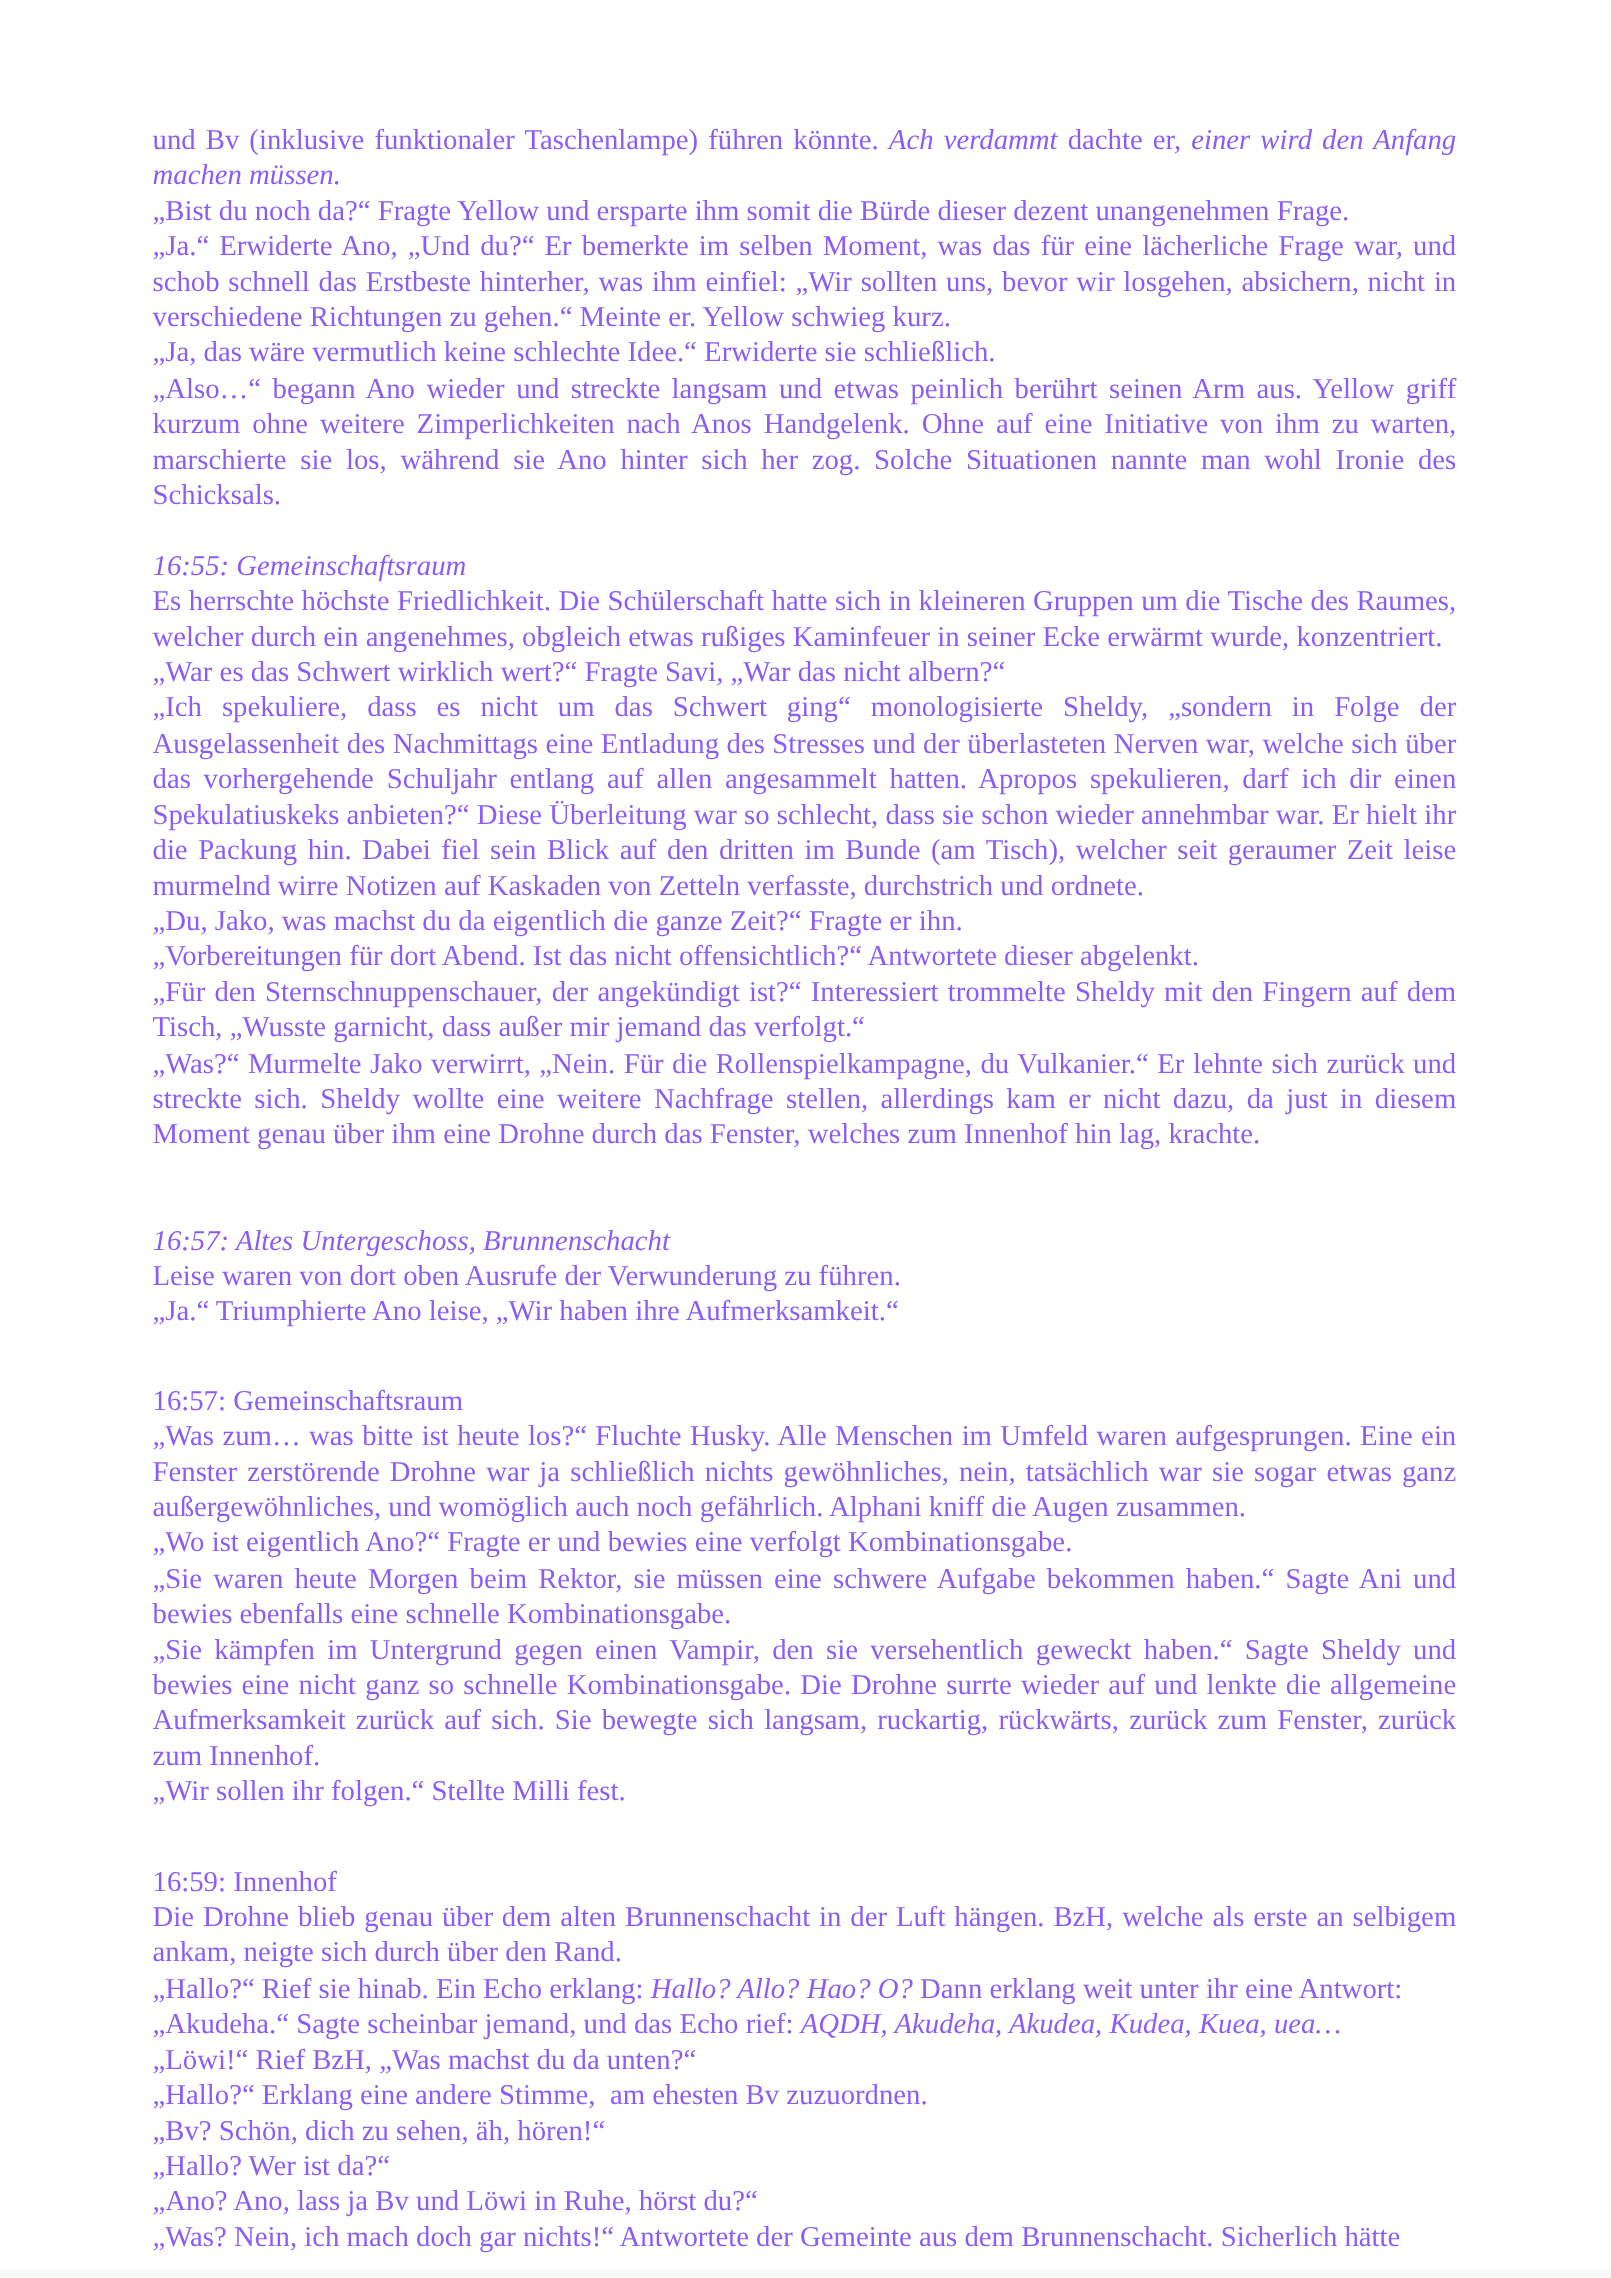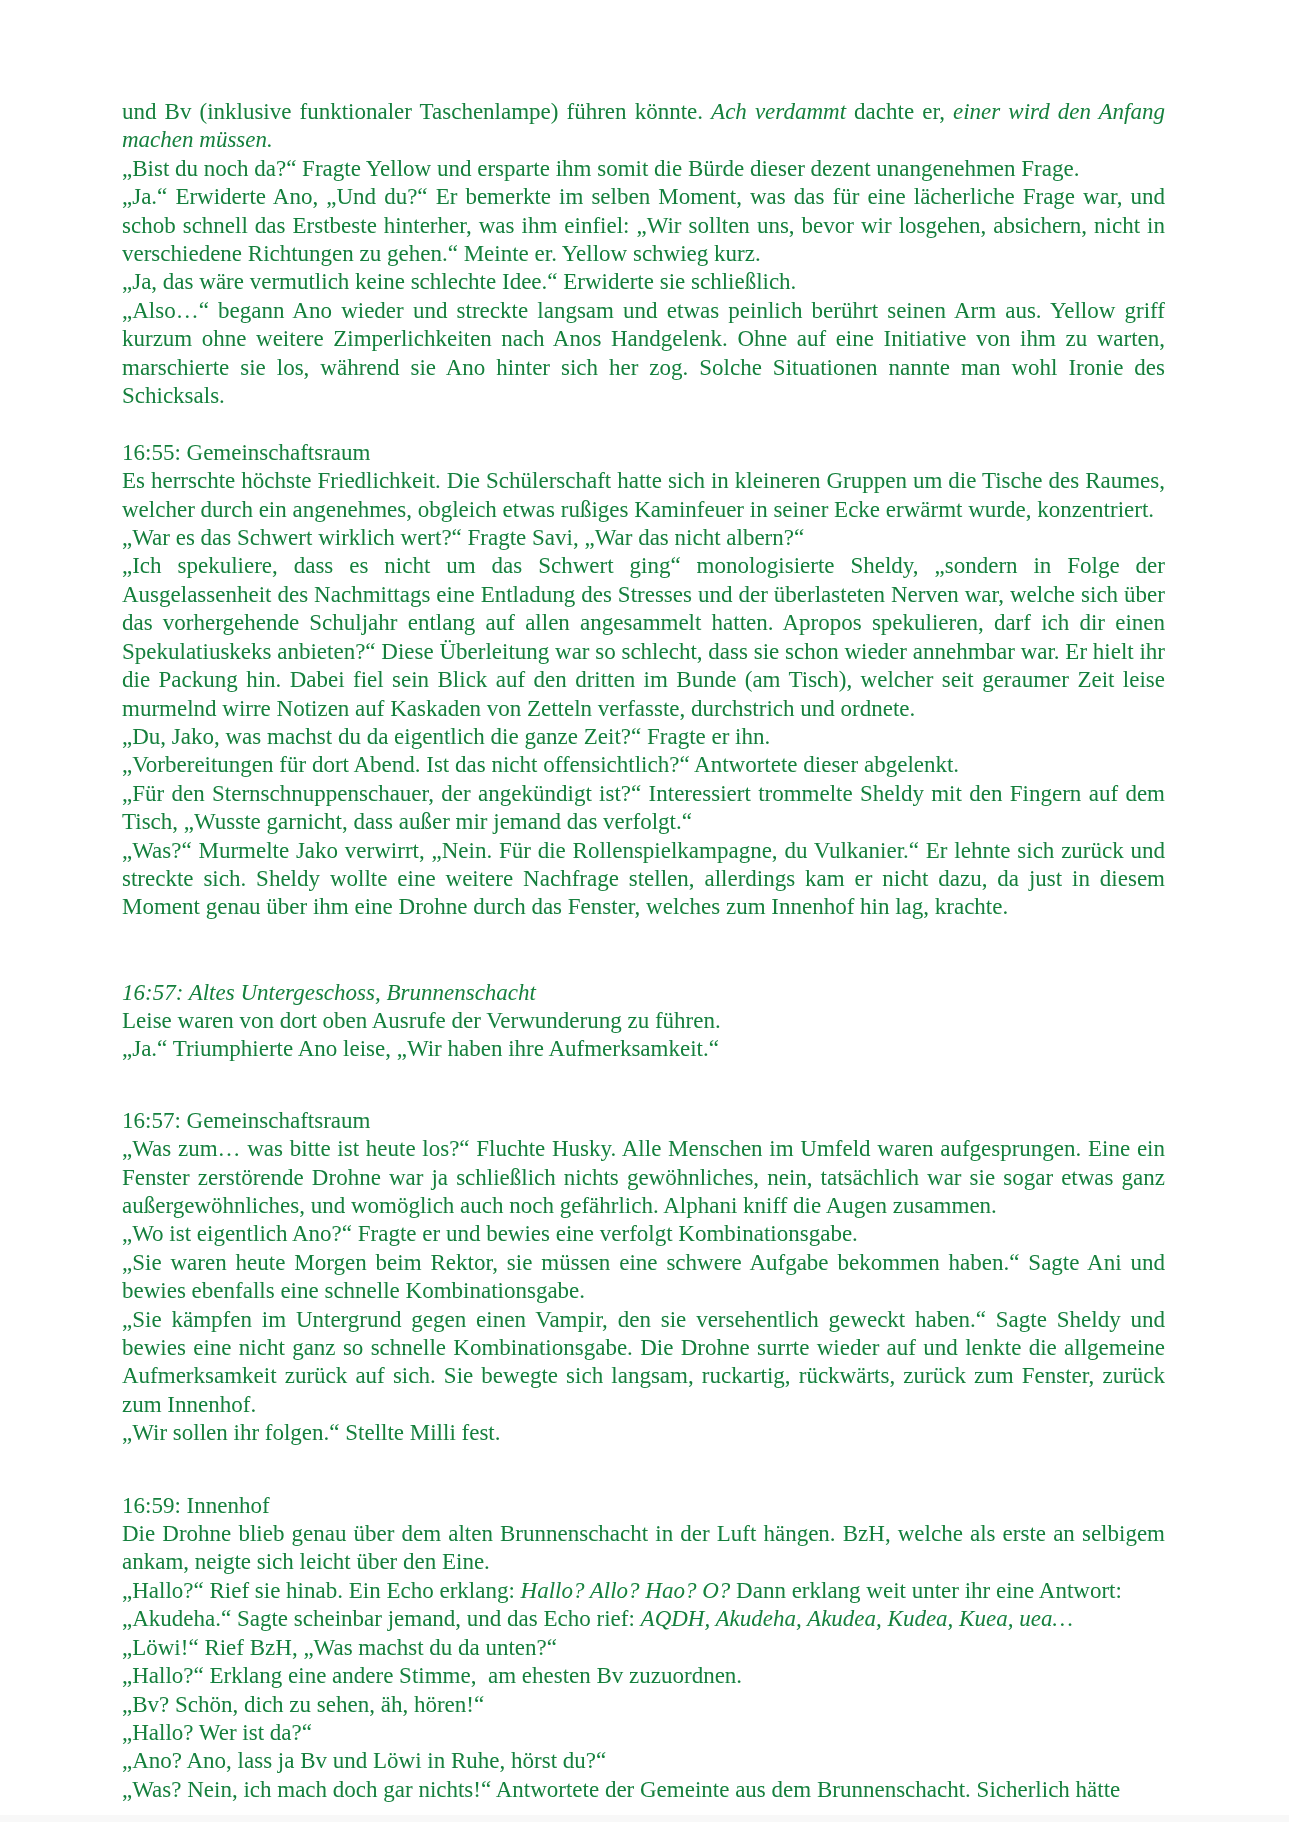--- a/index.html
+++ b/index.html
@@ -7,21 +7,21 @@
     padding: 0;
     background: #ffffff;
   }
   .page {
     position: relative;
     width: 1289px;
     height: 1822px;
     background: #ffffff;
     overflow: hidden;
     font-family: "Liberation Serif", "DejaVu Serif", serif;
-    color: #15803d;
+    color: #8b5cf6;
   }
   .text-block {
     position: absolute;
     left: 122px;
     top: 98px;
     width: 1043px;
     font-size: 23px;
     line-height: 28.4px;
     text-align: justify;
   }
@@ -44,39 +44,39 @@
 </head>
 <body>
 
 <div class="page">
   <div class="text-block" id="doc">
       <p style="margin-top: 0px;"><span>und Bv (inklusive funktionaler Taschenlampe) führen könnte. </span><span class="run-i">Ach verdammt</span><span> dachte er, </span><span class="run-i">einer wird den Anfang machen müssen.</span></p>
       <p><span>„Bist du noch da?“ Fragte Yellow und ersparte ihm somit die Bürde dieser dezent unangenehmen Frage.</span></p>
       <p><span>„Ja.“ Erwiderte Ano, „Und du?“ Er bemerkte im selben Moment, was das für eine lächerliche Frage war, und schob schnell das Erstbeste hinterher, was ihm einfiel: „Wir sollten uns, bevor wir losgehen, absichern, nicht in verschiedene Richtungen zu gehen.“ Meinte er. Yellow schwieg kurz.</span></p>
       <p><span>„Ja, das wäre vermutlich keine schlechte Idee.“ Erwiderte sie schließlich.</span></p>
       <p><span>„Also…“ begann Ano wieder und streckte langsam und etwas peinlich berührt seinen Arm aus. Yellow griff kurzum ohne weitere Zimperlichkeiten nach Anos Handgelenk. Ohne auf eine Initiative von ihm zu warten, marschierte sie los, während sie Ano hinter sich her zog. Solche Situationen nannte man wohl Ironie des Schicksals.</span></p>
-      <p style="margin-top: 28.4px;">16:55: Gemeinschaftsraum</p>
+      <p style="margin-top: 28.4px; font-style: italic;">16:55: Gemeinschaftsraum</p>
       <p><span>Es herrschte höchste Friedlichkeit. Die Schülerschaft hatte sich in kleineren Gruppen um die Tische des Raumes, welcher durch ein angenehmes, obgleich etwas rußiges Kaminfeuer in seiner Ecke erwärmt wurde, konzentriert.</span></p>
       <p><span>„War es das Schwert wirklich wert?“ Fragte Savi, „War das nicht albern?“</span></p>
       <p><span>„Ich spekuliere, dass es nicht um das Schwert ging“ monologisierte Sheldy, „sondern in Folge der Ausgelassenheit des Nachmittags eine Entladung des Stresses und der überlasteten Nerven war, welche sich über das vorhergehende Schuljahr entlang auf allen angesammelt hatten. Apropos spekulieren, darf ich dir einen Spekulatiuskeks anbieten?“ Diese Überleitung war so schlecht, dass sie schon wieder annehmbar war. Er hielt ihr die Packung hin. Dabei fiel sein Blick auf den dritten im Bunde (am Tisch), welcher seit geraumer Zeit leise murmelnd wirre Notizen auf Kaskaden von Zetteln verfasste, durchstrich und ordnete.</span></p>
       <p><span>„Du, Jako, was machst du da eigentlich die ganze Zeit?“ Fragte er ihn.</span></p>
       <p><span>„Vorbereitungen für dort Abend. Ist das nicht offensichtlich?“ Antwortete dieser abgelenkt.</span></p>
       <p><span>„Für den Sternschnuppenschauer, der angekündigt ist?“ Interessiert trommelte Sheldy mit den Fingern auf dem Tisch, „Wusste garnicht, dass außer mir jemand das verfolgt.“</span></p>
       <p><span>„Was?“ Murmelte Jako verwirrt, „Nein. Für die Rollenspielkampagne, du Vulkanier.“ Er lehnte sich zurück und streckte sich. Sheldy wollte eine weitere Nachfrage stellen, allerdings kam er nicht dazu, da just in diesem Moment genau über ihm eine Drohne durch das Fenster, welches zum Innenhof hin lag, krachte.</span></p>
       <p style="margin-top: 56.8px; font-style: italic;">16:57: Altes Untergeschoss, Brunnenschacht</p>
       <p><span>Leise waren von dort oben Ausrufe der Verwunderung zu führen.</span></p>
       <p><span>„Ja.“ Triumphierte Ano leise, „Wir haben ihre Aufmerksamkeit.“</span></p>
       <p style="margin-top: 43px;">16:57: Gemeinschaftsraum</p>
       <p><span>„Was zum… was bitte ist heute los?“ Fluchte Husky. Alle Menschen im Umfeld waren aufgesprungen. Eine ein Fenster zerstörende Drohne war ja schließlich nichts gewöhnliches, nein, tatsächlich war sie sogar etwas ganz außergewöhnliches, und womöglich auch noch gefährlich. Alphani kniff die Augen zusammen.</span></p>
       <p><span>„Wo ist eigentlich Ano?“ Fragte er und bewies eine verfolgt Kombinationsgabe.</span></p>
       <p><span>„Sie waren heute Morgen beim Rektor, sie müssen eine schwere Aufgabe bekommen haben.“ Sagte Ani und bewies ebenfalls eine schnelle Kombinationsgabe.</span></p>
       <p><span>„Sie kämpfen im Untergrund gegen einen Vampir, den sie versehentlich geweckt haben.“ Sagte Sheldy und bewies eine nicht ganz so schnelle Kombinationsgabe. Die Drohne surrte wieder auf und lenkte die allgemeine Aufmerksamkeit zurück auf sich. Sie bewegte sich langsam, ruckartig, rückwärts, zurück zum Fenster, zurück zum Innenhof.</span></p>
       <p><span>„Wir sollen ihr folgen.“ Stellte Milli fest.</span></p>
       <p style="margin-top: 44px;">16:59: Innenhof</p>
-      <p><span>Die Drohne blieb genau über dem alten Brunnenschacht in der Luft hängen. BzH, welche als erste an selbigem ankam, neigte sich leicht über den Eine.</span></p>
+      <p><span>Die Drohne blieb genau über dem alten Brunnenschacht in der Luft hängen. BzH, welche als erste an selbigem ankam, neigte sich durch über den Rand.</span></p>
       <p><span>„Hallo?“ Rief sie hinab. Ein Echo erklang: </span><span class="run-i">Hallo? Allo? Hao? O?</span><span> Dann erklang weit unter ihr eine Antwort:</span></p>
       <p><span>„Akudeha.“ Sagte scheinbar jemand, und das Echo rief: </span><span class="run-i">AQDH, Akudeha, Akudea, Kudea, Kuea, uea…</span></p>
       <p><span>„Löwi!“ Rief BzH, „Was machst du da unten?“</span></p>
       <p><span>„Hallo?“ Erklang eine andere Stimme,  am ehesten Bv zuzuordnen.</span></p>
       <p><span>„Bv? Schön, dich zu sehen, äh, hören!“</span></p>
       <p><span>„Hallo? Wer ist da?“</span></p>
       <p><span>„Ano? Ano, lass ja Bv und Löwi in Ruhe, hörst du?“</span></p>
       <p><span>„Was? Nein, ich mach doch gar nichts!“ Antwortete der Gemeinte aus dem Brunnenschacht. Sicherlich hätte</span></p>
     </div>
   <div class="page-bottom-edge"></div>

